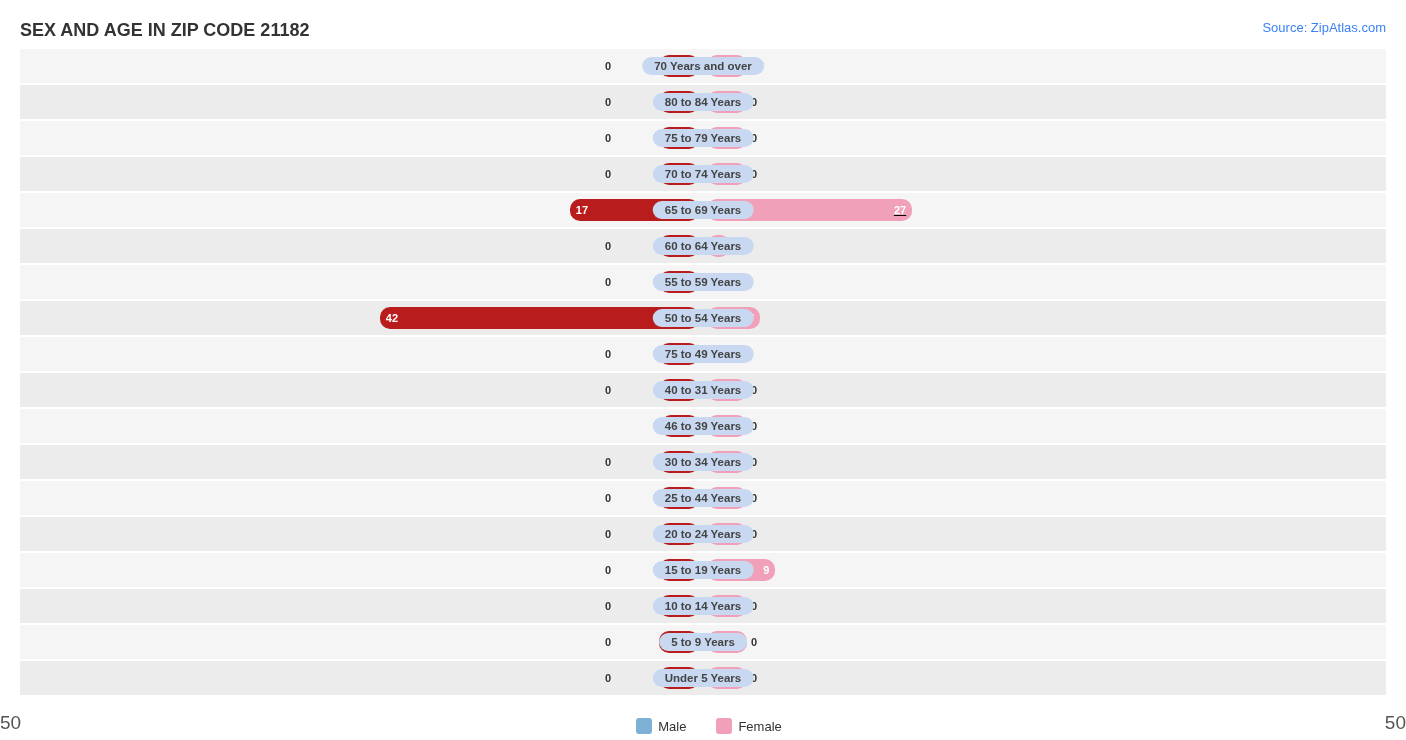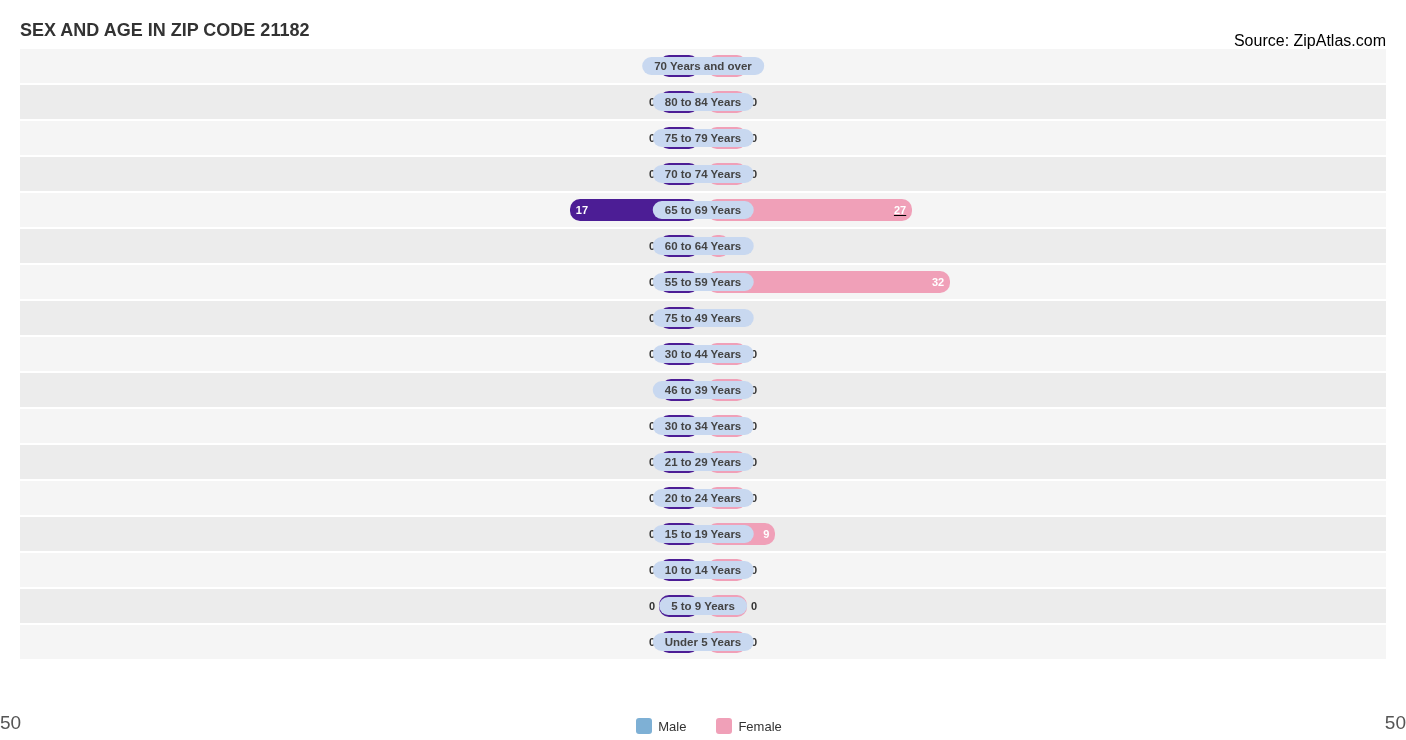--- a/index.html
+++ b/index.html
@@ -17,24 +17,24 @@
       position: relative;
     }
     .chart-title {
       font-size: 18px;
       font-weight: bold;
       color: #333;
       margin-bottom: 8px;
     }
     .source-text {
       position: absolute;
-      top: 32px;
+      top: 20px;
       right: 20px;
-      font-size: 16px;
-      color: #000000;
+      font-size: 13px;
+      color: #3b82f6;
     }
     .chart-area {
       position: relative;
       width: 100%;
       height: calc(100% - 70px);
     }
     .bar-row {
       display: flex;
       align-items: center;
       height: 34px;
@@ -72,27 +72,28 @@
       font-weight: bold;
       color: #444;
       white-space: nowrap;
       z-index: 10;
       position: absolute;
       left: 50%;
       transform: translateX(-50%);
     }
     .male-bar {
       height: 22px;
-      background: #4c1d95;
+      background: #b91c1c;
       border-radius: 10px;
       display: flex;
       align-items: center;
       justify-content: flex-start;
       padding-left: 6px;
       min-width: 0;
+      margin-left: 44px;
     }
     .female-bar {
       height: 22px;
       background: #f0a0b8;
       border-radius: 10px;
       display: flex;
       align-items: center;
       justify-content: flex-end;
       padding-right: 6px;
       min-width: 0;
@@ -262,52 +263,62 @@
         </div>
         <div class="label-pill">60 to 64 Years</div>
       </div>
       <div class="bar-row">
         <div class="left-section">
           <div style="display: flex; align-items: center; justify-content: flex-end; width: 100%;">
             <span class="value-left">0</span>
             <div class="male-bar" style="width: 40px;"></div>
           </div>
         </div>
-        <div class="right-section">
-          <div style="display: flex; align-items: center; justify-content: flex-start;">
-            <div class="female-bar" style="width: 243.2px;">
-              <span class="value-inside-right">32</span>
-            </div>
-          </div>
-        </div>
         <div class="label-pill">55 to 59 Years</div>
       </div>
       <div class="bar-row">
         <div class="left-section">
           <div style="display: flex; align-items: center; justify-content: flex-end; width: 100%;">
+            <div class="male-bar" style="width: 319.2px;">
+              <span class="value-inside-left">42</span>
+            </div>
+          </div>
+        </div>
+        <div class="right-section">
+          <div style="display: flex; align-items: center; justify-content: flex-start;">
+            <div class="female-bar" style="width: 53.2px;">
+              <span class="value-inside-right">7</span>
+            </div>
+          </div>
+        </div>
+        <div class="label-pill">50 to 54 Years</div>
+      </div>
+      <div class="bar-row">
+        <div class="left-section">
+          <div style="display: flex; align-items: center; justify-content: flex-end; width: 100%;">
             <span class="value-left">0</span>
             <div class="male-bar" style="width: 40px;"></div>
           </div>
         </div>
         <div class="label-pill">75 to 49 Years</div>
       </div>
       <div class="bar-row">
         <div class="left-section">
           <div style="display: flex; align-items: center; justify-content: flex-end; width: 100%;">
             <span class="value-left">0</span>
             <div class="male-bar" style="width: 40px;"></div>
           </div>
         </div>
         <div class="right-section">
           <div style="display: flex; align-items: center; justify-content: flex-start;">
             <div class="female-bar" style="width: 40px;"></div>
             <span class="value-right">0</span>
           </div>
         </div>
-        <div class="label-pill">30 to 44 Years</div>
+        <div class="label-pill">40 to 31 Years</div>
       </div>
       <div class="bar-row">
         <div class="left-section">
           <div style="display: flex; align-items: center; justify-content: flex-end; width: 100%;">
             <div class="male-bar" style="width: 38px;">
               <span class="value-inside-left">5</span>
             </div>
           </div>
         </div>
         <div class="right-section">
@@ -339,21 +350,21 @@
             <span class="value-left">0</span>
             <div class="male-bar" style="width: 40px;"></div>
           </div>
         </div>
         <div class="right-section">
           <div style="display: flex; align-items: center; justify-content: flex-start;">
             <div class="female-bar" style="width: 40px;"></div>
             <span class="value-right">0</span>
           </div>
         </div>
-        <div class="label-pill">21 to 29 Years</div>
+        <div class="label-pill">25 to 44 Years</div>
       </div>
       <div class="bar-row">
         <div class="left-section">
           <div style="display: flex; align-items: center; justify-content: flex-end; width: 100%;">
             <span class="value-left">0</span>
             <div class="male-bar" style="width: 40px;"></div>
           </div>
         </div>
         <div class="right-section">
           <div style="display: flex; align-items: center; justify-content: flex-start;">

